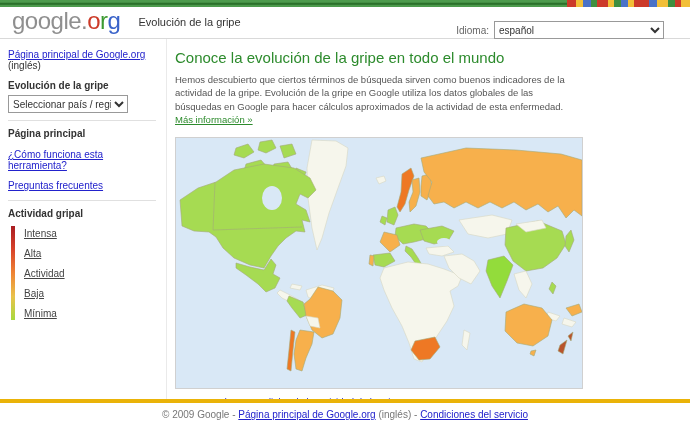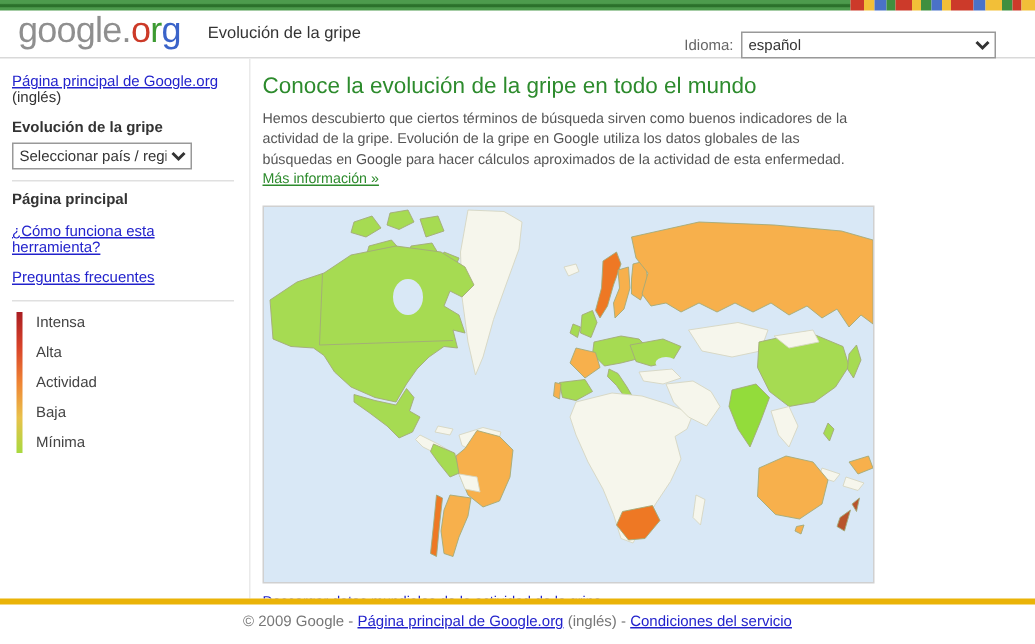--- a/index.html
+++ b/index.html
@@ -36,21 +36,21 @@
   .side-home .suffix { color:#333; text-decoration:none; }
   .side-sect-title { font-weight:bold; margin-bottom:4px; color:#333; }
   .side-select { width:120px; }
   .side-divider { border-top:1px solid #e0e0e0; margin:7px 8px 7px 0; }
   .nav-title { font-weight:bold; margin:3px 0 10px; }
   .side-link { display:block; margin-bottom:9px; }
   .legend-title { font-weight:bold; margin:2px 0 7px; }
   .legend-wrap { display:flex; }
   #legend-bar { width:4px; height:94px; margin-left:3px; }
   #legend-levels { margin-left:9px; display:flex; flex-direction:column; justify-content:space-between; padding:2px 0 1px; }
-  .legend-row { font-size:10px; color:#444; }
+  .legend-row { font-size:10px; color:#444;text-decoration:underline; }
   
   .main h1 { font-size:15px; font-weight:normal; color:#2d8b2d; margin:4px 0 7px; }
   .intro { width:404px; font-size:9.5px; color:#555; line-height:1.4; margin:0 0 11px; }
   .intro a { color:#2d8b2d; }
   .map-box { width:406px; height:250px; border:1px solid #d0d0d0; }
   .map-box svg { display:block; }
   .download { margin-top:7px; font-size:9.5px; }
   
   .land { stroke:#a3aa79; stroke-width:0.6; }
   .nodata { stroke:#d6d6c2; stroke-width:0.6; }
@@ -106,20 +106,21 @@
     </div>
     <div class="side-sect-title">Evolución de la gripe</div>
     <select class="side-select">
       <option>Seleccionar país / región</option>
     </select>
     <div class="side-divider"></div>
     <div class="nav-title">Página principal</div>
     <a class="side-link">¿Cómo funciona esta herramienta?</a>
     <a class="side-link">Preguntas frecuentes</a>
     <div class="side-divider"></div>
+    <div class="legend-title">Actividad gripal</div>
     <div class="legend-wrap">
       <div id="legend-bar" style="background: linear-gradient(rgb(169, 29, 34), rgb(216, 67, 42), rgb(239, 132, 52), rgb(233, 194, 75), rgb(168, 217, 63));"></div>
       <div id="legend-levels">
           <div class="legend-row">Intensa</div>
           <div class="legend-row">Alta</div>
           <div class="legend-row">Actividad</div>
           <div class="legend-row">Baja</div>
           <div class="legend-row">Mínima</div>
         </div>
     </div>

